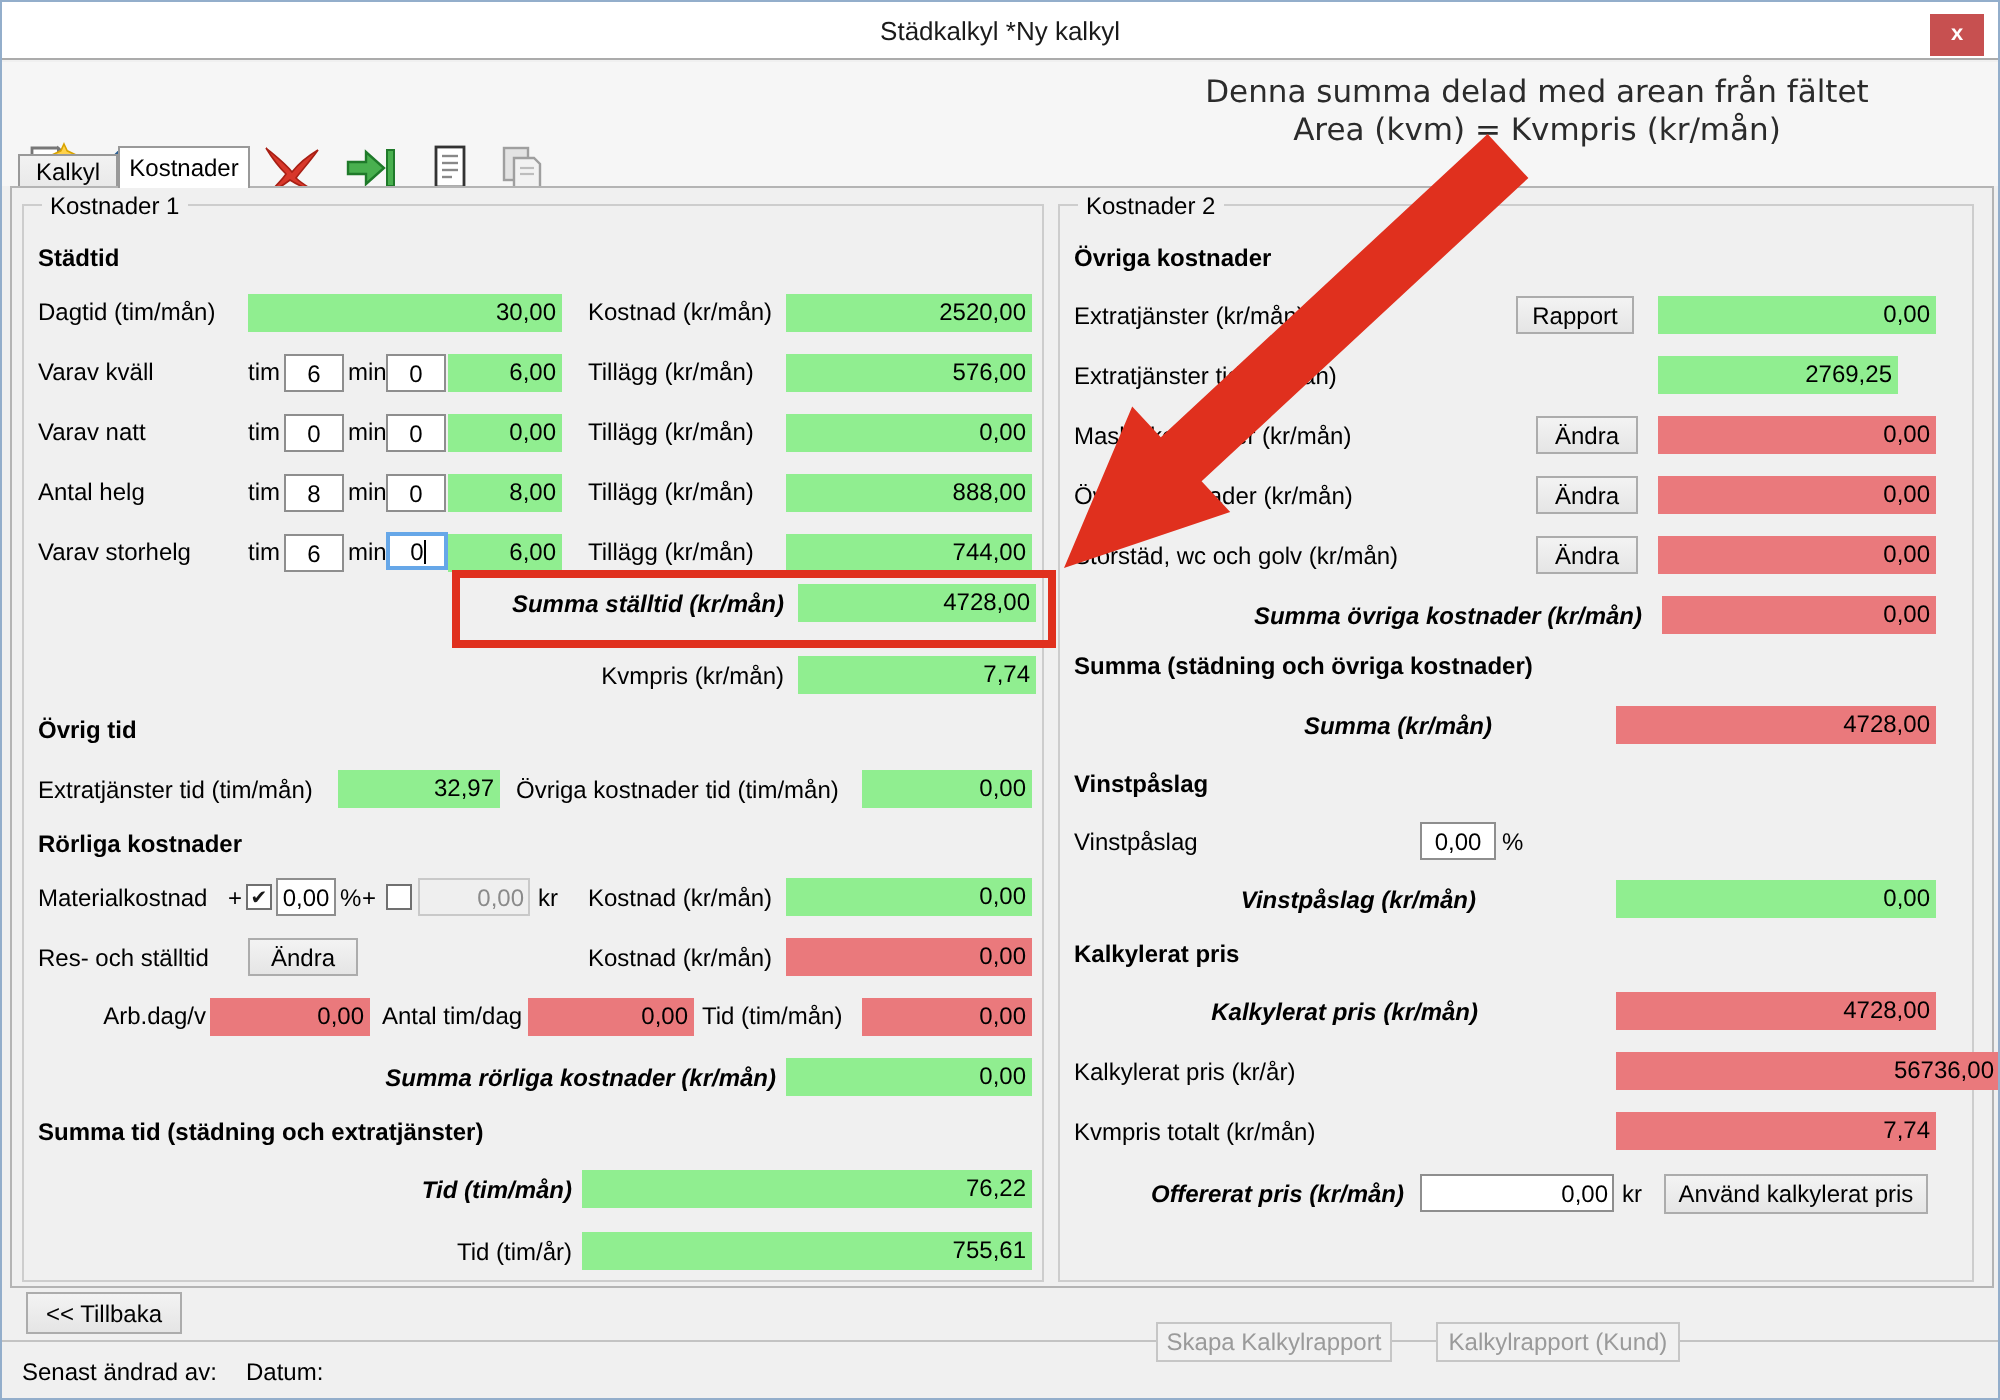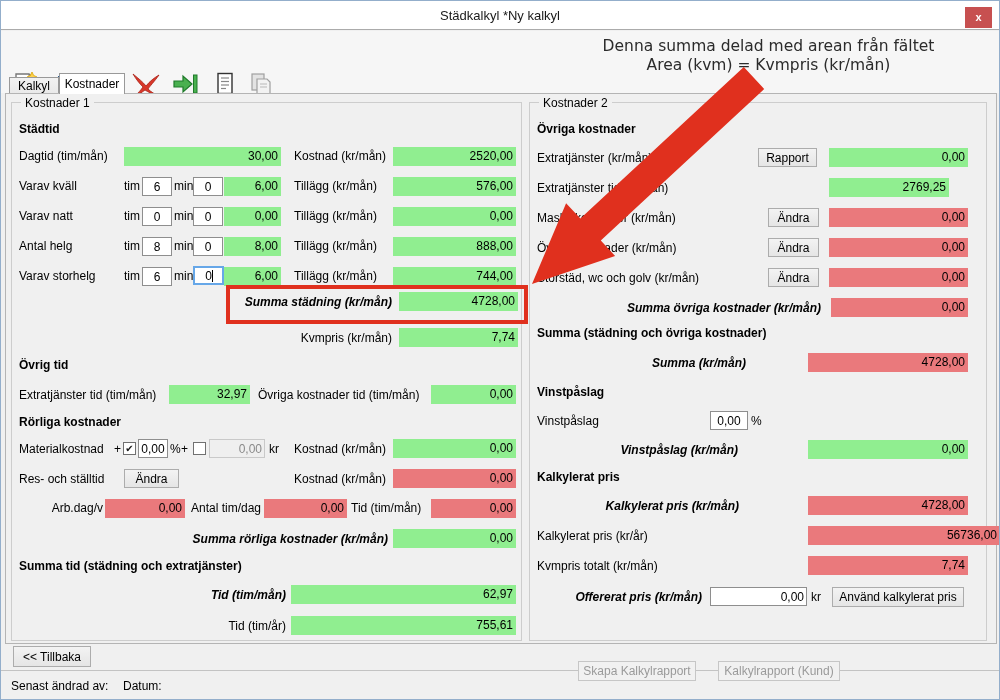--- a/index.html
+++ b/index.html
@@ -159,21 +159,21 @@
   <div class="lbl" style="left:18px;top:268px">Varav storhelg</div>
   <div class="lbl" style="left:123px;top:268px">tim</div>
   <input class="ip" style="left: 141px; top: 266px; width: 30px;" readonly="" value="6">
   <div class="lbl" style="left:173px;top:268px">min</div>
   <input class="ip focused" style="left: 192px; top: 265px; width: 31px;" readonly="" value="0">
   <div class="caret" style="left:211px;top:269px"></div>
   <div class="fld g" style="left:223px;top:266px;width:57px">6,00</div>
   <div class="lbl" style="left:293px;top:268px">Tillägg (kr/mån)</div>
   <div class="fld g" style="left:392px;top:266px;width:123px">744,00</div>
 
-  <div class="lbl bi r" style="left:160px;top:294px;width:231px">Summa städning (kr/mån)</div>
+  <div class="lbl bi r" style="left:160px;top:294px;width:231px">Summa ställtid (kr/mån)</div>
   <div class="fld g" style="left:398px;top:291px;width:119px">4728,00</div>
   <div class="redbox"></div>
 
   <div class="lbl r" style="left:200px;top:330px;width:191px">Kvmpris (kr/mån)</div>
   <div class="fld g" style="left:398px;top:327px;width:119px">7,74</div>
 
   <div class="lbl b" style="left:18px;top:357px">Övrig tid</div>
   <div class="lbl" style="left:18px;top:387px">Extratjänster tid (tim/mån)</div>
   <div class="fld g" style="left:168px;top:384px;width:81px">32,97</div>
   <div class="lbl" style="left:257px;top:387px">Övriga kostnader tid (tim/mån)</div>
@@ -202,21 +202,21 @@
   <div class="lbl" style="left:190px;top:500px">Antal tim/dag</div>
   <div class="fld rd" style="left:263px;top:498px;width:83px">0,00</div>
   <div class="lbl" style="left:350px;top:500px">Tid (tim/mån)</div>
   <div class="fld rd" style="left:430px;top:498px;width:85px">0,00</div>
 
   <div class="lbl bi r" style="left:150px;top:531px;width:237px">Summa rörliga kostnader (kr/mån)</div>
   <div class="fld g" style="left:392px;top:528px;width:123px">0,00</div>
 
   <div class="lbl b" style="left:18px;top:558px">Summa tid (städning och extratjänster)</div>
   <div class="lbl bi r" style="left:100px;top:587px;width:185px">Tid (tim/mån)</div>
-  <div class="fld g" style="left:290px;top:584px;width:225px">62,97</div>
+  <div class="fld g" style="left:290px;top:584px;width:225px">76,22</div>
   <div class="lbl r" style="left:100px;top:618px;width:185px">Tid (tim/år)</div>
   <div class="fld g" style="left:290px;top:615px;width:225px">755,61</div>
 
   <div class="lbl b" style="left:536px;top:121px">Övriga kostnader</div>
 
   <div class="lbl" style="left:536px;top:150px">Extratjänster (kr/mån)</div>
   <button class="btn" style="left:757px;top:147px;width:59px;height:19px">Rapport</button>
   <div class="fld g" style="left:828px;top:147px;width:139px">0,00</div>
 
   <div class="lbl" style="left:536px;top:180px">Extratjänster tid (kr/mån)</div>

